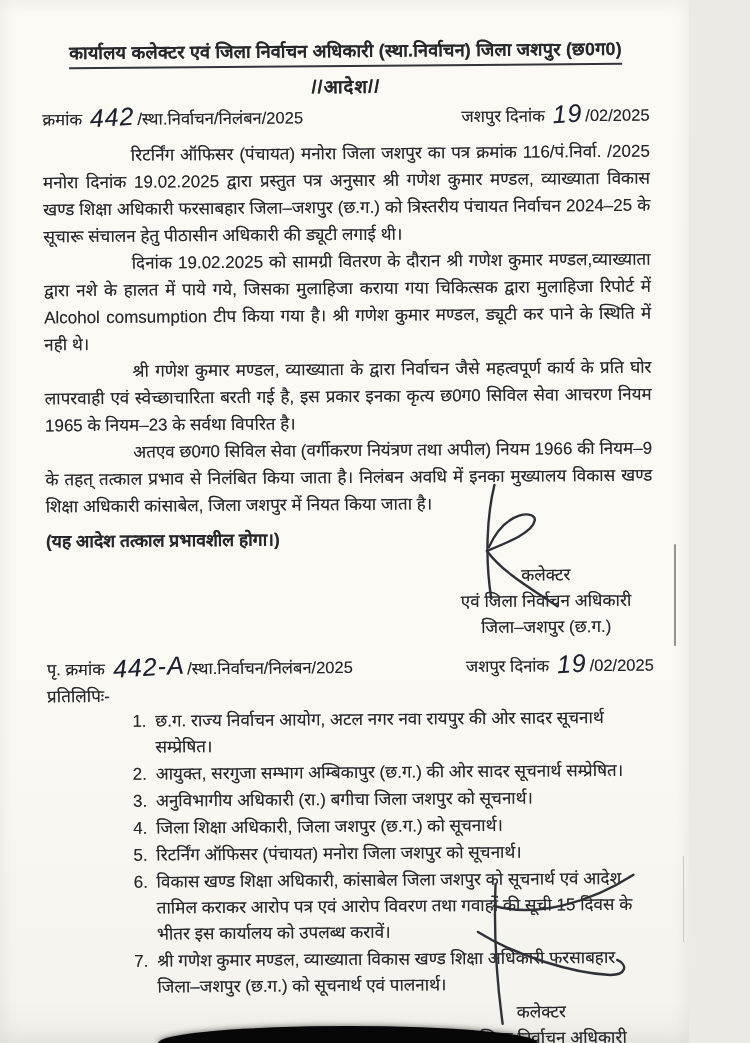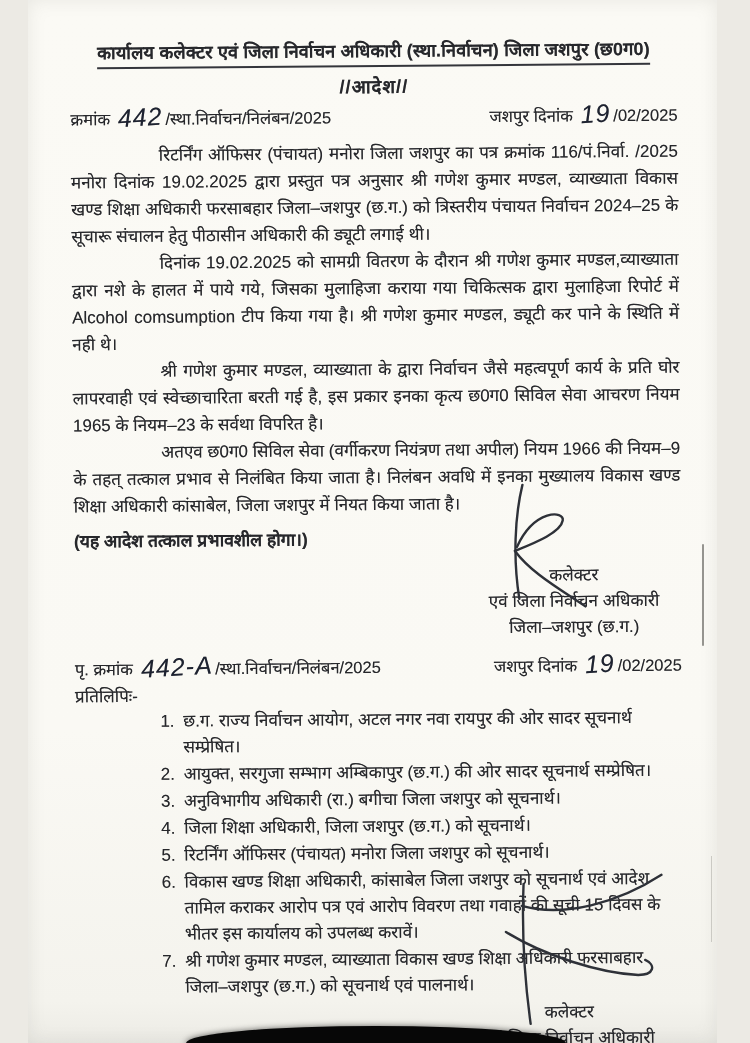--- a/index.html
+++ b/index.html
@@ -6,21 +6,20 @@
   body{
     width:750px;height:1043px;overflow:hidden;
     background:#eceae4;
     font-family:"Liberation Sans","DejaVu Sans",sans-serif;
     color:#26272b;
   }
   .page{
     position:relative;width:689px;height:1043px;overflow:hidden;
     background:linear-gradient(180deg,#fbfaf5 0%,#faf9f4 70%,#f4f3ed 96%,#ecebe5 100%);
     box-shadow:inset 0 0 18px rgba(120,118,110,.14);
-    margin-left:28px;
   }
   .content{
     position:absolute;left:46px;right:36px;top:38px;
     transform:rotate(-0.45deg);
     text-shadow:0 0 .5px rgba(20,20,25,.45);
   }
   .doc-header{text-align:center;white-space:nowrap;}
   .office-title{
     display:inline-block;font-weight:bold;font-size:18px;letter-spacing:.2px;
     border-bottom:2px solid #34353b;padding-bottom:3px;

